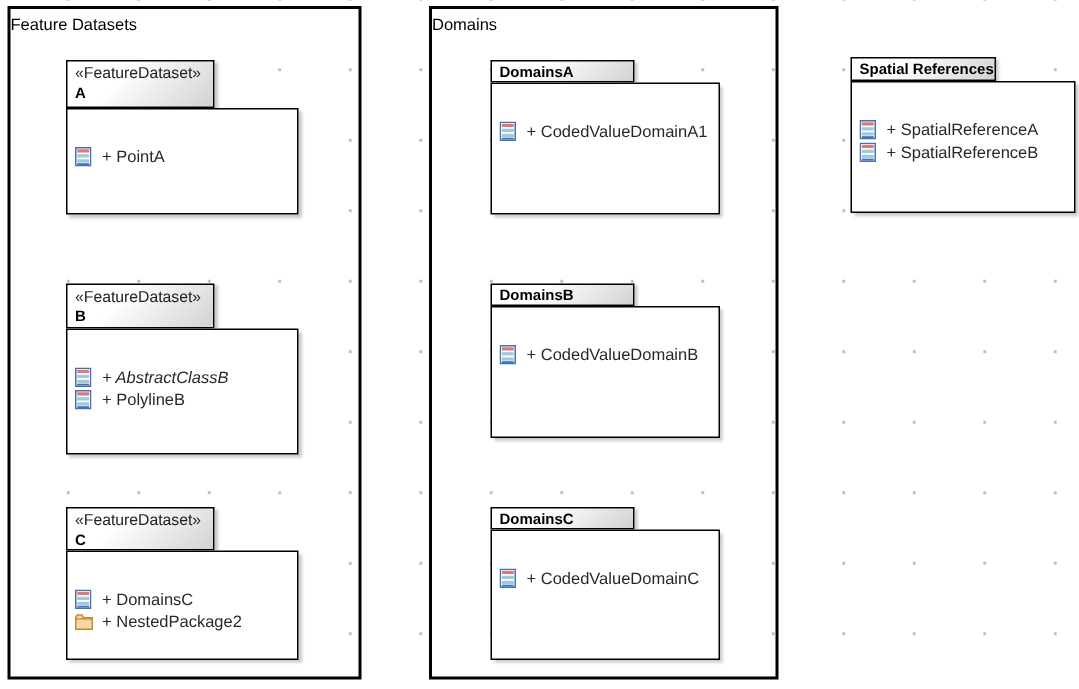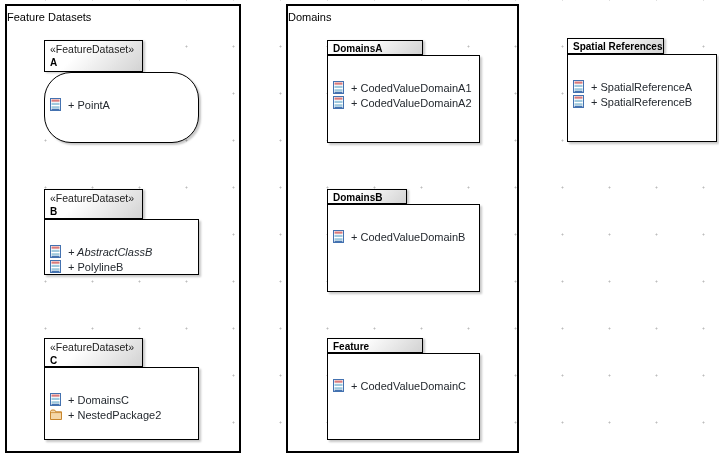--- a/index.html
+++ b/index.html
@@ -95,42 +95,42 @@
 
   <div class="container" style="left:286px;top:4px;width:233px;height:449px;">
     <div class="container-title">Domains</div>
   </div>
 
   <div class="pkg" style="left:44px;top:40px;">
     <div class="pkg-tab" style="width:99px;height:32px;">
       <div class="stereo">«FeatureDataset»</div>
       <div class="pname">A</div>
     </div>
-    <div class="pkg-body" style="width:155px;height:71px;border-radius:27px;">
+    <div class="pkg-body" style="width:155px;height:71px;">
       <div class="row">
         <span class="ic">
           <svg width="11" height="13" viewBox="0 0 11 13">
               <rect x="0.5" y="0.5" width="10" height="12" fill="#fff" stroke="var(--icon-blue)"></rect>
               <rect x="1.5" y="1.5" width="8" height="2.2" fill="var(--icon-red)"></rect>
               <rect x="1.5" y="4.8" width="8" height="2.2" fill="var(--icon-teal)"></rect>
               <rect x="1.5" y="8.2" width="8" height="2.2" fill="var(--icon-teal)"></rect>
               <rect x="1.5" y="10.8" width="8" height="1.2" fill="var(--icon-blue)"></rect>
             </svg>
         </span>
         <span class="lbl">+ PointA</span>
       </div>
     </div>
   </div>
 
   <div class="pkg" style="left:44px;top:189px;">
     <div class="pkg-tab" style="width:99px;height:30px;">
       <div class="stereo">«FeatureDataset»</div>
       <div class="pname">B</div>
     </div>
-    <div class="pkg-body" style="width:155px;height:56px;">
+    <div class="pkg-body" style="width:155px;height:84px;">
       <div class="row abstract">
         <span class="ic">
           <svg width="11" height="13" viewBox="0 0 11 13">
               <rect x="0.5" y="0.5" width="10" height="12" fill="#fff" stroke="var(--icon-blue)"></rect>
               <rect x="1.5" y="1.5" width="8" height="2.2" fill="var(--icon-red)"></rect>
               <rect x="1.5" y="4.8" width="8" height="2.2" fill="var(--icon-teal)"></rect>
               <rect x="1.5" y="8.2" width="8" height="2.2" fill="var(--icon-teal)"></rect>
               <rect x="1.5" y="10.8" width="8" height="1.2" fill="var(--icon-blue)"></rect>
             </svg>
         </span>
@@ -191,58 +191,46 @@
           <svg width="11" height="13" viewBox="0 0 11 13">
               <rect x="0.5" y="0.5" width="10" height="12" fill="#fff" stroke="var(--icon-blue)"></rect>
               <rect x="1.5" y="1.5" width="8" height="2.2" fill="var(--icon-red)"></rect>
               <rect x="1.5" y="4.8" width="8" height="2.2" fill="var(--icon-teal)"></rect>
               <rect x="1.5" y="8.2" width="8" height="2.2" fill="var(--icon-teal)"></rect>
               <rect x="1.5" y="10.8" width="8" height="1.2" fill="var(--icon-blue)"></rect>
             </svg>
         </span>
         <span class="lbl">+ CodedValueDomainA1</span>
       </div>
-      <div class="row">
-        <span class="ic">
-          <svg width="11" height="13" viewBox="0 0 11 13">
-              <rect x="0.5" y="0.5" width="10" height="12" fill="#fff" stroke="var(--icon-blue)"></rect>
-              <rect x="1.5" y="1.5" width="8" height="2.2" fill="var(--icon-red)"></rect>
-              <rect x="1.5" y="4.8" width="8" height="2.2" fill="var(--icon-teal)"></rect>
-              <rect x="1.5" y="8.2" width="8" height="2.2" fill="var(--icon-teal)"></rect>
-              <rect x="1.5" y="10.8" width="8" height="1.2" fill="var(--icon-blue)"></rect>
-            </svg>
-        </span>
-        <span class="lbl">+ CodedValueDomainA2</span>
-      </div>
     </div>
   </div>
 
   <div class="pkg" style="left:327px;top:189px;">
-    <div class="pkg-tab oneline" style="width:80px;height:15px;">
+    <div class="pkg-tab oneline" style="width:96px;height:15px;">
       <div class="pname">DomainsB</div>
     </div>
     <div class="pkg-body" style="width:153px;height:88px;">
       <div class="row">
         <span class="ic">
           <svg width="11" height="13" viewBox="0 0 11 13">
               <rect x="0.5" y="0.5" width="10" height="12" fill="#fff" stroke="var(--icon-blue)"></rect>
               <rect x="1.5" y="1.5" width="8" height="2.2" fill="var(--icon-red)"></rect>
               <rect x="1.5" y="4.8" width="8" height="2.2" fill="var(--icon-teal)"></rect>
               <rect x="1.5" y="8.2" width="8" height="2.2" fill="var(--icon-teal)"></rect>
               <rect x="1.5" y="10.8" width="8" height="1.2" fill="var(--icon-blue)"></rect>
             </svg>
         </span>
         <span class="lbl">+ CodedValueDomainB</span>
       </div>
     </div>
   </div>
 
   <div class="pkg" style="left:327px;top:338px;">
     <div class="pkg-tab oneline" style="width:96px;height:15px;">
-      <div class="pname">Feature</div>
+      <div class="pname">DomainsC</div>
     </div>
     <div class="pkg-body" style="width:153px;height:87px;">
       <div class="row">
         <span class="ic">
           <svg width="11" height="13" viewBox="0 0 11 13">
               <rect x="0.5" y="0.5" width="10" height="12" fill="#fff" stroke="var(--icon-blue)"></rect>
               <rect x="1.5" y="1.5" width="8" height="2.2" fill="var(--icon-red)"></rect>
               <rect x="1.5" y="4.8" width="8" height="2.2" fill="var(--icon-teal)"></rect>
               <rect x="1.5" y="8.2" width="8" height="2.2" fill="var(--icon-teal)"></rect>
               <rect x="1.5" y="10.8" width="8" height="1.2" fill="var(--icon-blue)"></rect>

